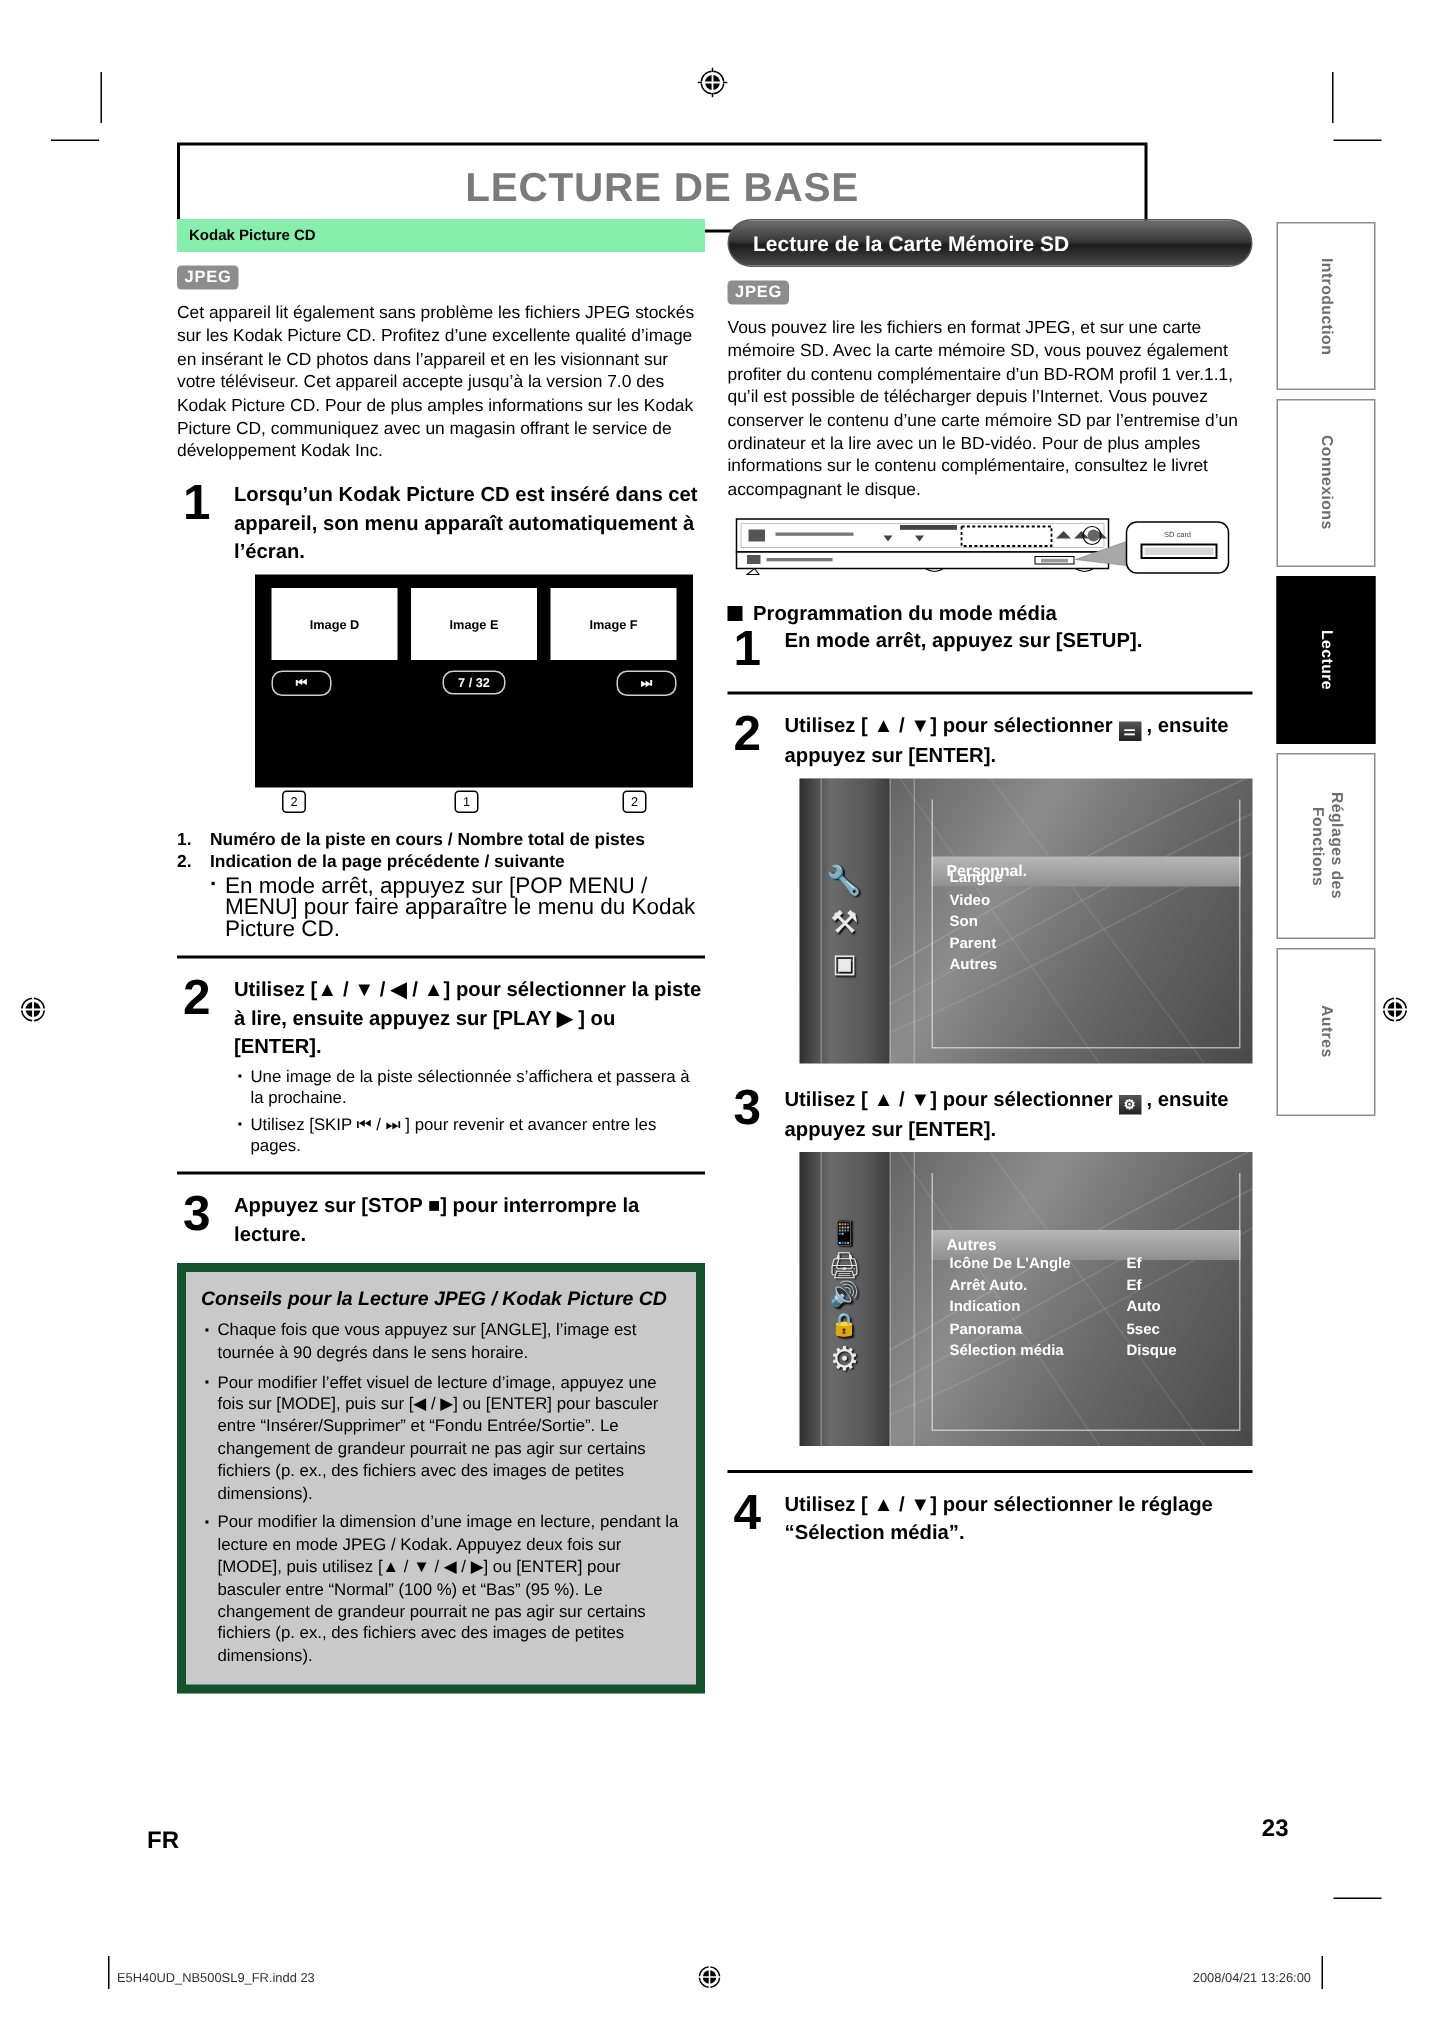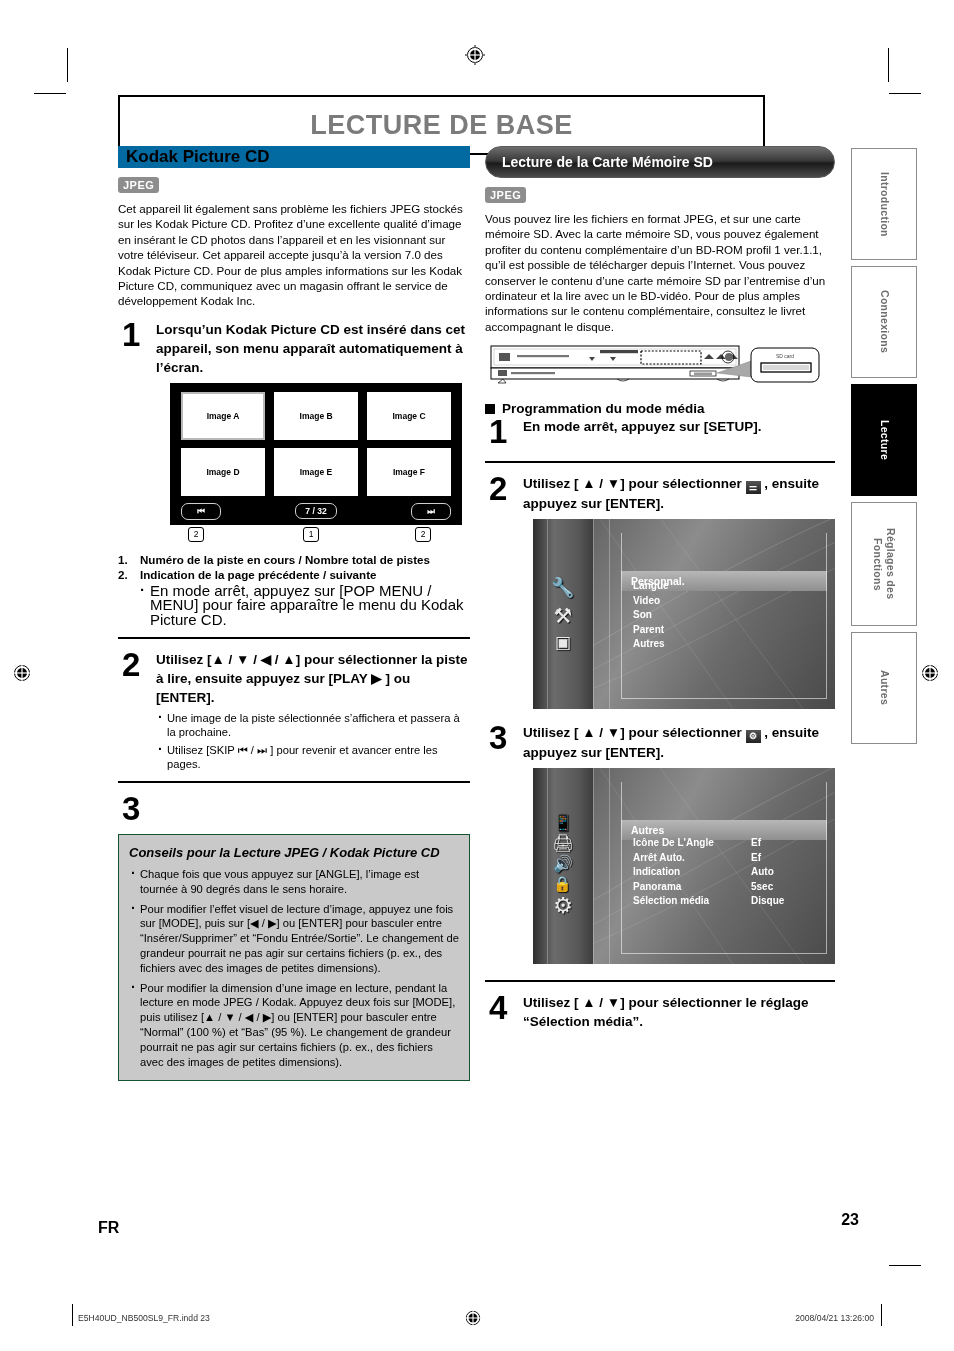--- a/index.html
+++ b/index.html
@@ -23,22 +23,22 @@
   }
   .banner-title{
     font-size:27px;font-weight:bold;color:#7b7b7b;letter-spacing:.5px;
   }
 
   
   .col-left{position:absolute;left:118px;top:146px;width:352px;}
   .col-right{position:absolute;left:485px;top:146px;width:350px;}
 
   .sec-head-gray{
-    background:#0369a1;height:22px;display:flex;align-items:center;
-    padding-left:8px;font-weight:bold;font-size:17px;box-sizing:border-box;
+    background:#86efac;height:22px;display:flex;align-items:center;
+    padding-left:8px;font-weight:bold;font-size:10px;box-sizing:border-box;
   }
   .sec-head-dark{
     height:32px;border-radius:16px;
     background:linear-gradient(180deg,#6e6e6e 0%,#3a3a3a 45%,#1b1b1b 55%,#4a4a4a 100%);
     color:#fff;display:flex;align-items:center;padding-left:16px;
     font-weight:bold;font-size:14px;box-sizing:border-box;
     border:1px solid #5a5a5a;
   }
   .jpeg-badge{
     display:inline-block;background:#8d8d8d;color:#fff;font-size:11px;font-weight:bold;
@@ -89,21 +89,21 @@
     padding:2px 9px;min-width:40px;text-align:center;box-sizing:border-box;
   }
   .callout-row{position:relative;height:17px;margin:0 0 0 52px;width:292px;}
   .callout{
     position:absolute;border:1px solid #000;border-radius:3px;font-size:8.5px;
     width:14px;height:13px;line-height:12px;text-align:center;background:#fff;
   }
 
   
   .tips{
-    background:#c9c9c9;border:1px solid #14532d;padding:9px 10px 11px 10px;margin-top:10px;
+    background:#c9c9c9;border:6px solid #14532d;padding:9px 10px 11px 10px;margin-top:10px;
   }
   .tips-title{font-size:13px;font-weight:bold;font-style:italic;line-height:17px;}
   .tips ul{margin:6px 0 0 0;padding:0;list-style:none;}
   .tips li{font-size:11.2px;line-height:14.8px;padding-left:11px;position:relative;margin-top:5px;}
   .tips li:before{content:"\00b7";position:absolute;left:2px;top:-1px;font-weight:bold;font-size:14px;}
 
   
   .device-wrap{margin-top:9px;position:relative;height:48px;}
 
   
@@ -208,25 +208,20 @@
 
     <div class="step">
       <div class="step-num">1</div>
       <div class="step-body">
         <div class="step-title">Lorsqu’un Kodak Picture CD est inséré dans cet appareil, son menu apparaît automatiquement à l’écran.</div>
       </div>
     </div>
 
     <div class="tv">
       <div class="tv-row">
-        <div class="tv-cell sel">Image A</div>
-        <div class="tv-cell">Image B</div>
-        <div class="tv-cell">Image C</div>
-      </div>
-      <div class="tv-row">
         <div class="tv-cell">Image D</div>
         <div class="tv-cell">Image E</div>
         <div class="tv-cell">Image F</div>
       </div>
       <div class="tv-bar">
         <div class="pill">⏮</div>
         <div class="pill">7 /  32</div>
         <div class="pill">⏭</div>
       </div>
     </div>
@@ -259,20 +254,23 @@
           <li>Une image de la piste sélectionnée s’affichera et passera à la prochaine.</li>
           <li>Utilisez [SKIP ⏮ / ⏭ ] pour revenir et avancer entre les pages.</li>
         </ul>
       </div>
     </div>
 
     <div class="rule"></div>
 
     <div class="step">
       <div class="step-num">3</div>
+      <div class="step-body">
+        <div class="step-title">Appuyez sur [STOP ■] pour interrompre la lecture.</div>
+      </div>
     </div>
 
     <div class="tips">
       <div class="tips-title">Conseils pour la Lecture JPEG / Kodak Picture CD</div>
       <ul>
         <li>Chaque fois que vous appuyez sur [ANGLE], l’image est tournée à 90 degrés dans le sens horaire.</li>
         <li>Pour modifier l’effet visuel de lecture d’image, appuyez une fois sur [MODE], puis sur [◀ / ▶] ou [ENTER] pour basculer entre “Insérer/Supprimer” et “Fondu Entrée/Sortie”. Le changement de grandeur pourrait ne pas agir sur certains fichiers (p. ex., des fichiers avec des images de petites dimensions).</li>
         <li>Pour modifier la dimension d’une image en lecture, pendant la lecture en mode JPEG / Kodak. Appuyez deux fois sur [MODE], puis utilisez [▲ / ▼ / ◀ / ▶] ou [ENTER] pour basculer entre “Normal” (100 %) et “Bas” (95 %). Le changement de grandeur pourrait ne pas agir sur certains fichiers (p. ex., des fichiers avec des images de petites dimensions).</li>
       </ul>
     </div>

